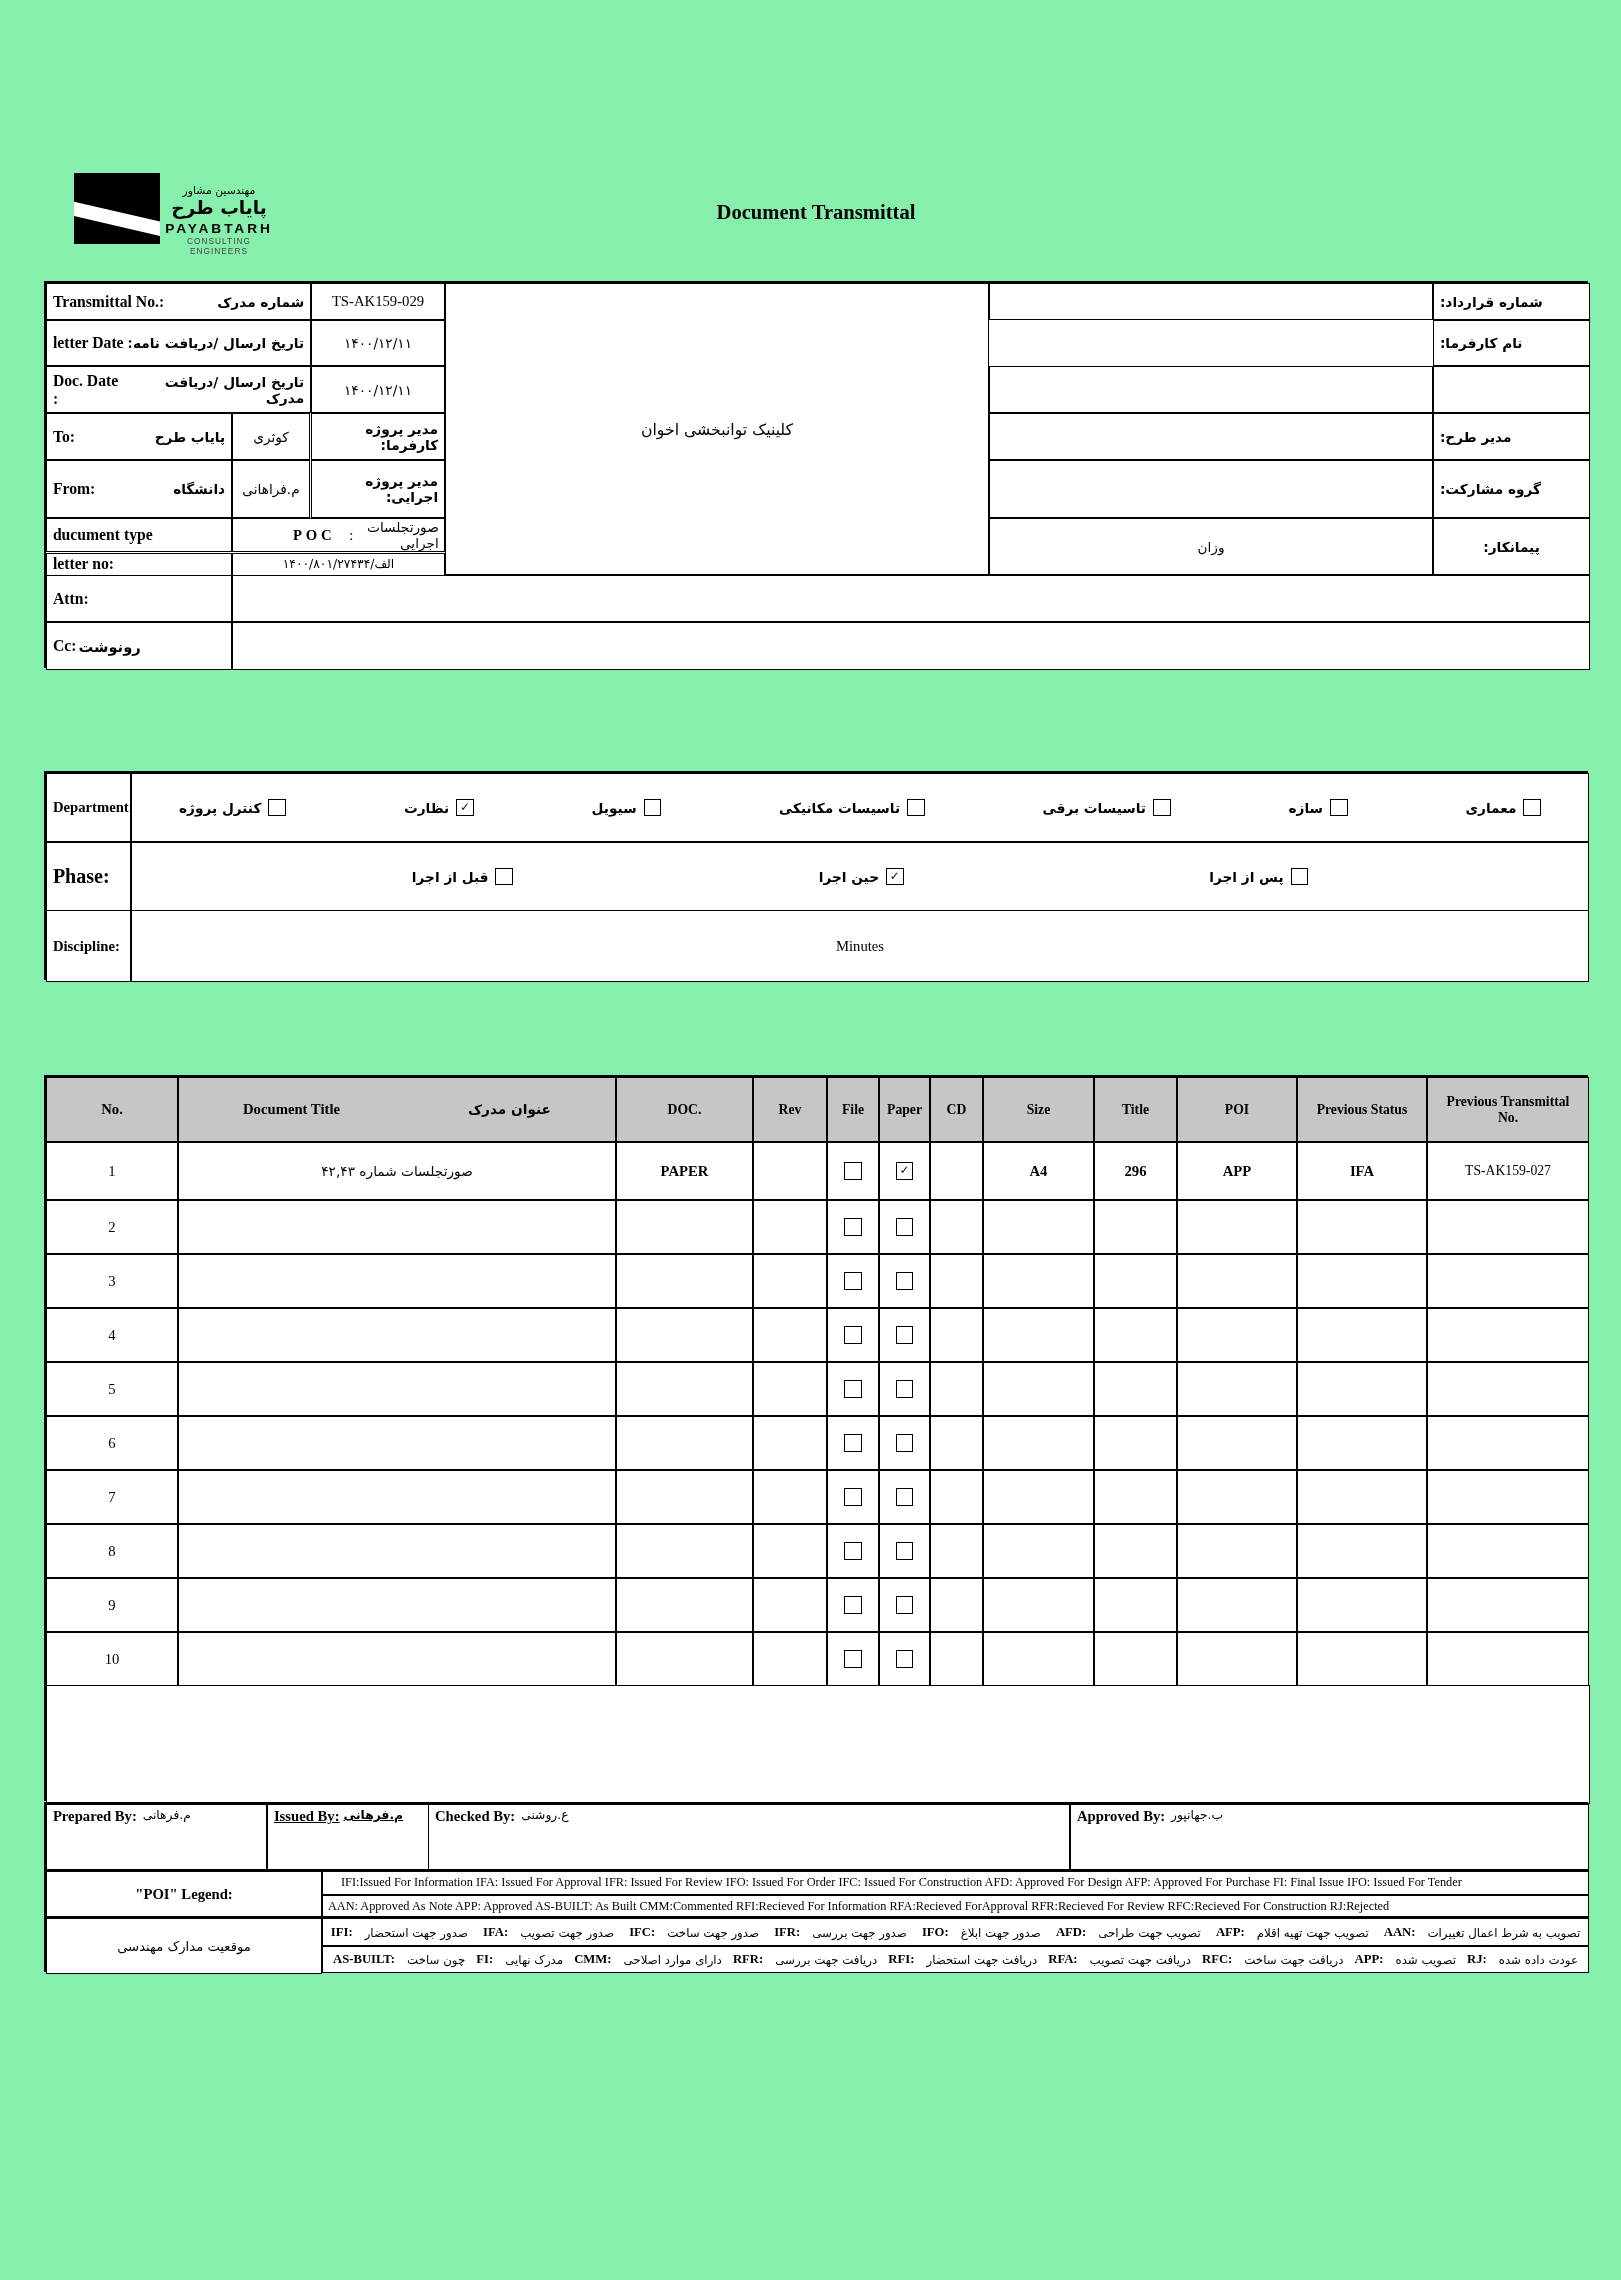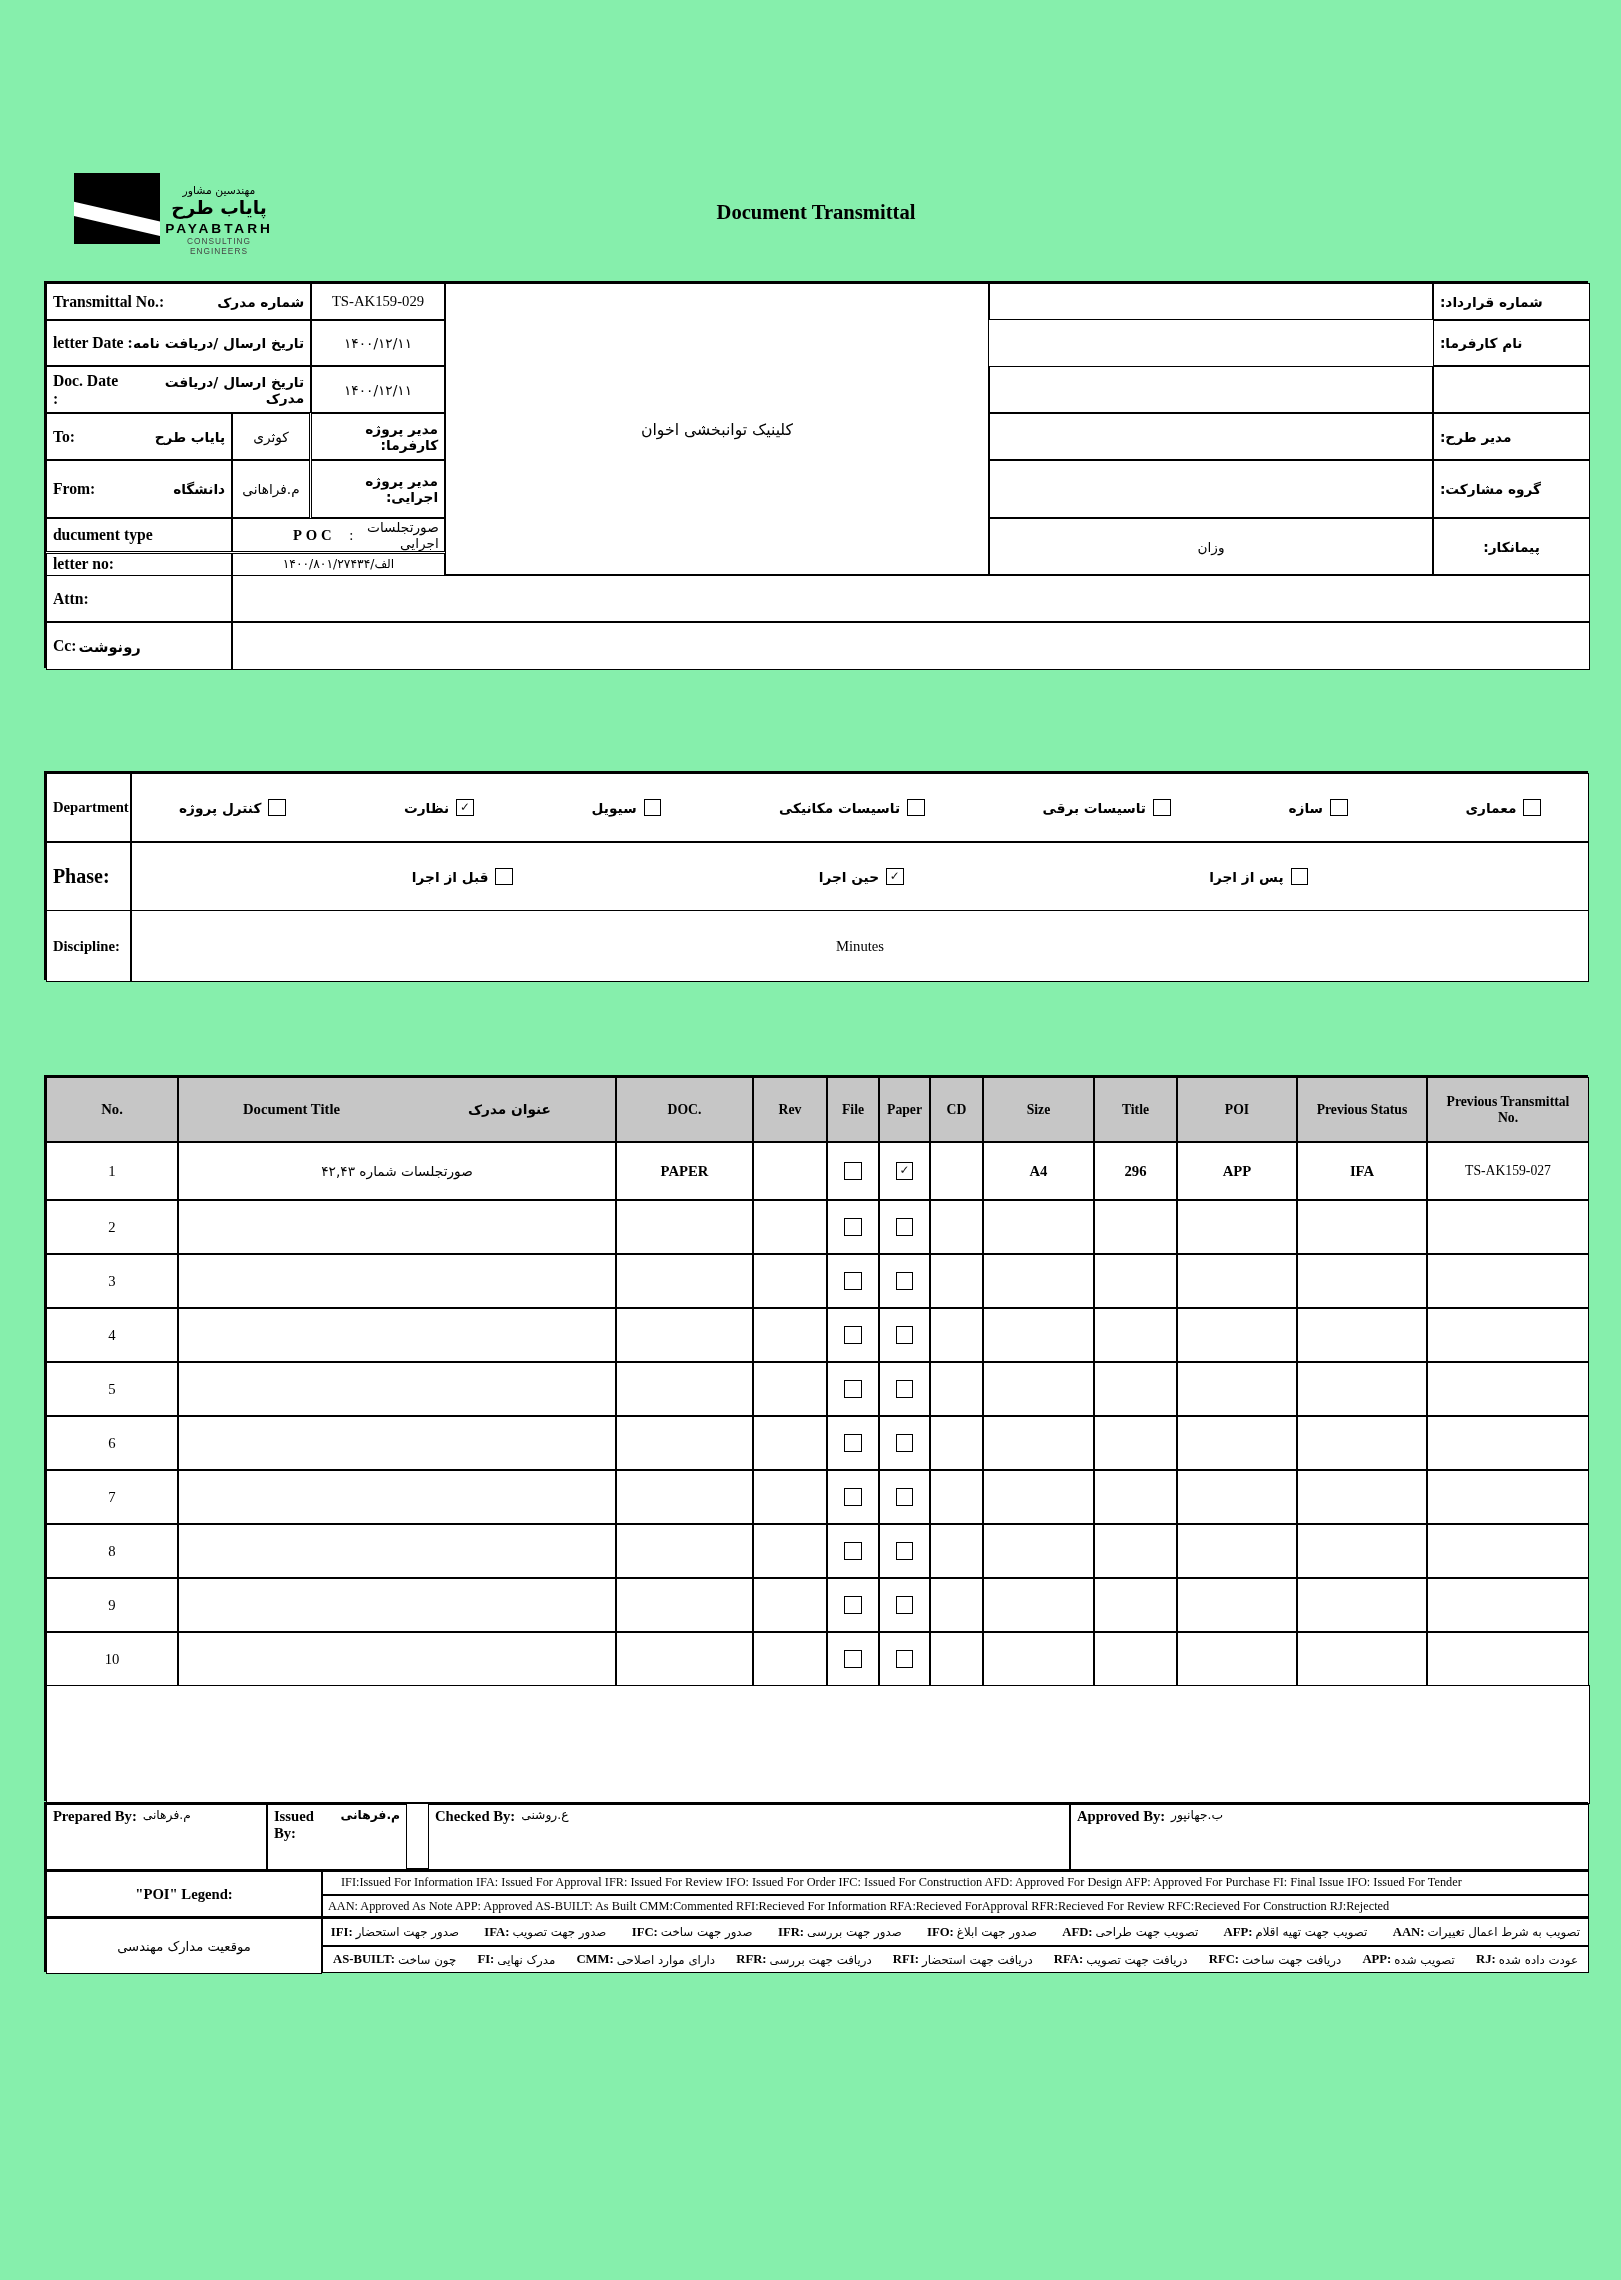--- a/index.html
+++ b/index.html
@@ -32,21 +32,21 @@
   .hdr>div{background:#c6c6c6;font-weight:bold;font-size:13.7px;line-height:1.15;}
   .c-no{width:132px;flex-shrink:0;}  .c-title{width:438px;flex-shrink:0;}
   .c-doc{width:137px;flex-shrink:0;} .c-rev{width:74px;flex-shrink:0;font-size:12.3px;}
   .c-file{width:52px;flex-shrink:0;font-size:12.3px;} .c-paper{width:51px;flex-shrink:0;font-size:12.3px;}
   .c-cd{width:53px;flex-shrink:0;font-size:12.3px;}   .c-size{width:111px;flex-shrink:0;}
   .c-pages{width:83px;flex-shrink:0;} .c-poi{width:120px;flex-shrink:0;}
   .c-prev{width:130px;flex-shrink:0;font-size:12.3px;} .c-pt{width:162px;flex-shrink:0;font-size:12.3px;}
   .bold{font-weight:bold;}
   
   .leg-line{font-family:"Liberation Serif",serif;font-size:12.3px;white-space:nowrap;}
-  .leg-item{display:inline-flex;align-items:center;gap:3px;white-space:nowrap;
+  .leg-item{display:inline-flex;align-items:flex-end;gap:12px;white-space:nowrap;
             font-family:"Liberation Serif",serif;font-size:12.7px;}
   .leg-item b{font-size:12.7px;}
   .leg-item .fa-t{font-family:"DejaVu Sans",sans-serif;font-size:11.8px;}
   .sig-lbl{font-weight:bold;font-size:14.7px;font-family:"Liberation Serif",serif;}
   .sig-name{font-family:"DejaVu Sans",sans-serif;font-size:12.3px;direction:rtl;}
 </style>
 </head>
 <body>
 
 <div id="page">
@@ -468,21 +468,21 @@
 </div>
 
     <div style="position:absolute;left:0;top:608px;width:1544px;height:119px;box-sizing:border-box;border:1px solid #000;background:#fff;"></div>
   </div>
 
   <div class="sect" style="left:44px;top:1802px;width:1544px;height:68px;">
     <div class="cell" style="left:0;top:0;width:221px;height:68px;align-items:flex-start;padding:2.9px 5.9px;gap:5.9px;">
       <span class="sig-lbl">Prepared By:</span>
       <span class="sig-name">م.فرهانی</span>
     </div>
-    <div class="cell" style="left:221px;top:0;width:140px;height:68px;align-items:flex-start;padding:2.9px 5.9px;gap:3.9px;">
+    <div class="cell" style="left:221px;top:0;width:162px;height:68px;align-items:flex-start;padding:2.9px 5.9px;gap:3.9px;text-decoration:underline;">
       <span class="sig-lbl">Issued By:</span>
       <span class="sig-name" style="font-weight:bold;">م.فرهانی</span>
     </div>
     <div class="cell" style="left:382px;top:0;width:642px;height:68px;align-items:flex-start;padding:2.9px 5.9px;gap:5.9px;">
       <span class="sig-lbl">Checked By:</span>
       <span class="sig-name">ع.روشنی</span>
     </div>
     <div class="cell" style="left:1024px;top:0;width:519px;height:68px;align-items:flex-start;padding:2.9px 5.9px;gap:5.9px;">
       <span class="sig-lbl">Approved By:</span>
       <span class="sig-name">ب.جهانپور</span>

